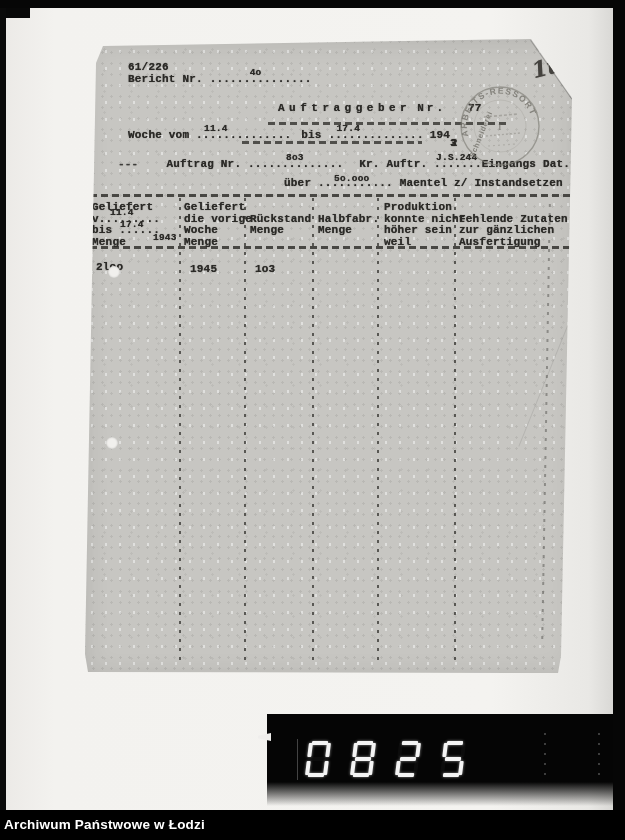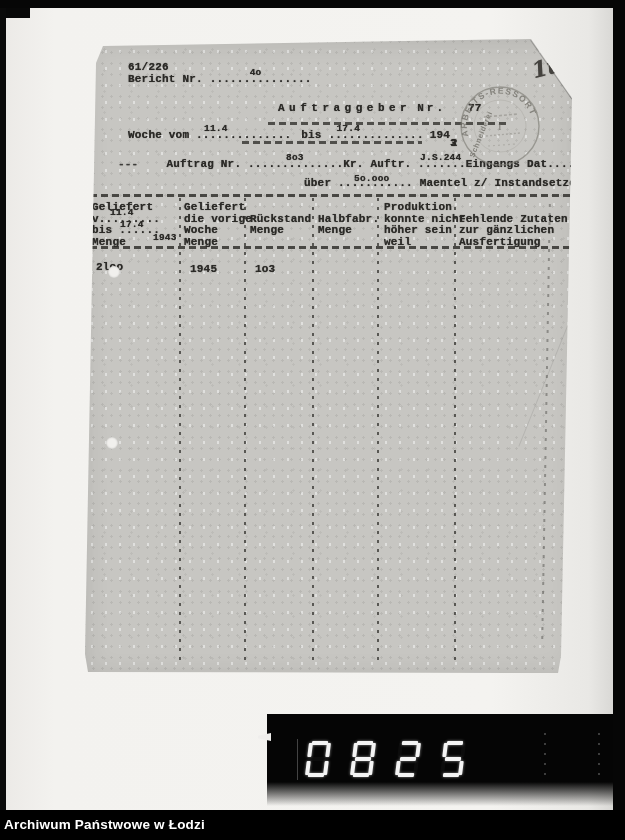--- a/index.html
+++ b/index.html
@@ -115,24 +115,24 @@
   </div>
 
   <div class="type" style="left:198px;top:67px;">
     <span style="letter-spacing:4.5px;">Auftraggeber</span><span style="letter-spacing:3px;margin-left:6px;">Nr.</span><span style="margin-left:22px;">77</span>
   </div>
   <div class="hdash thin" style="left:188px;top:86px;width:240px;"></div>
 
   <div class="hdash thin" style="left:162px;top:105px;width:180px;"></div>
 
   <div class="type" style="left:38px;top:123px;">
-    <span class="dim">---</span><span style="margin-left:28px;">Auftrag Nr.</span><span> </span><span class="rel"><span class="sup" style="left:38px;">8o3</span><span>..............</span></span><span style="margin-left:0;">Kr. Auftr.</span><span> </span><span class="rel"><span class="sup" style="left:2px;">J.S.244</span><span>.......</span></span><span>Eingangs Dat......</span>
-  </div>
-
-  <div class="type" style="left:224px;top:142px;">
+    <span class="dim">---</span><span style="margin-left:28px;">Auftrag Nr.</span><span> </span><span class="rel"><span class="sup" style="left:38px;">8o3</span><span>..............</span></span><span style="margin-left:16px;">Kr. Auftr.</span><span> </span><span class="rel"><span class="sup" style="left:2px;">J.S.244</span><span>.......</span></span><span>Eingangs Dat......</span>
+  </div>
+
+  <div class="type" style="left:204px;top:142px;">
     <span>über</span><span> </span><span class="rel"><span class="sup" style="left:16px;top:-5px;">5o.ooo</span><span>...........</span></span><span> </span><span>Maentel z/ Instandsetzen</span>
   </div>
 
   <div class="hdash" style="left:10px;top:158px;width:482px;"></div>
   <div class="hdash" style="left:10px;top:210px;width:482px;"></div>
 
   <div class="vdots" style="left:99px;top:162px;height:462px;"></div>
   <div class="vdots" style="left:164px;top:162px;height:462px;"></div>
   <div class="vdots" style="left:232px;top:162px;height:462px;"></div>
   <div class="vdots" style="left:297px;top:162px;height:463px;"></div>

